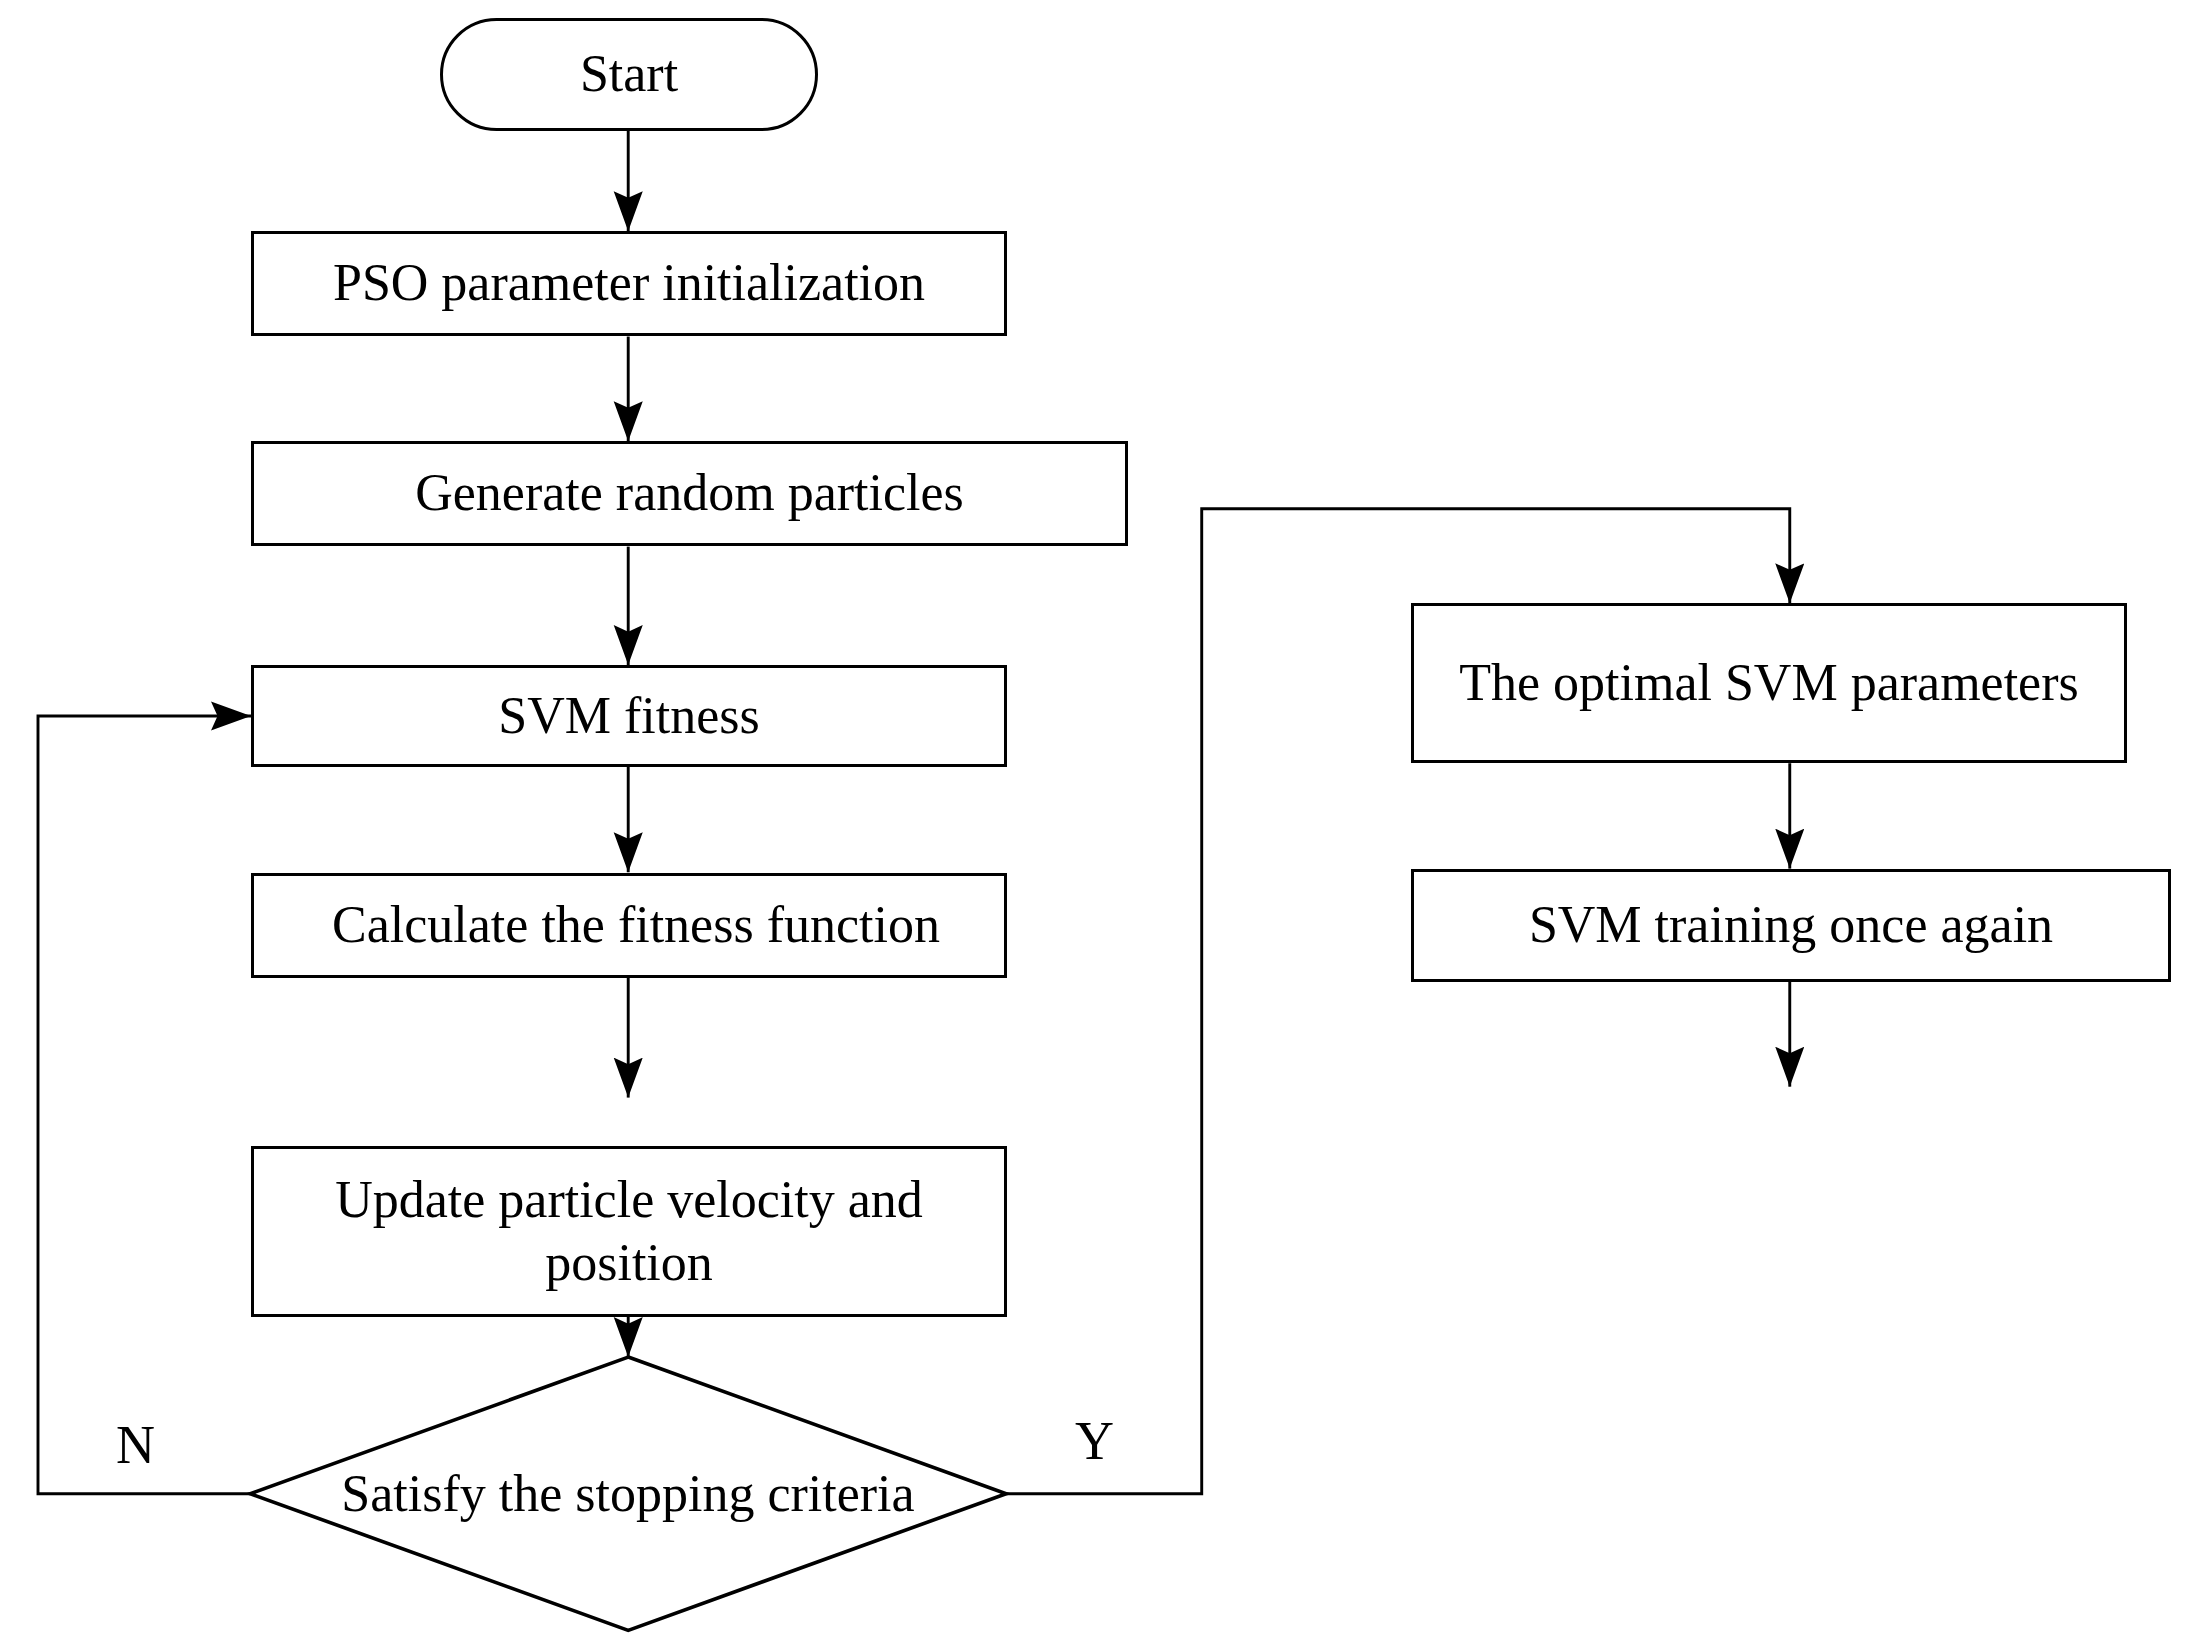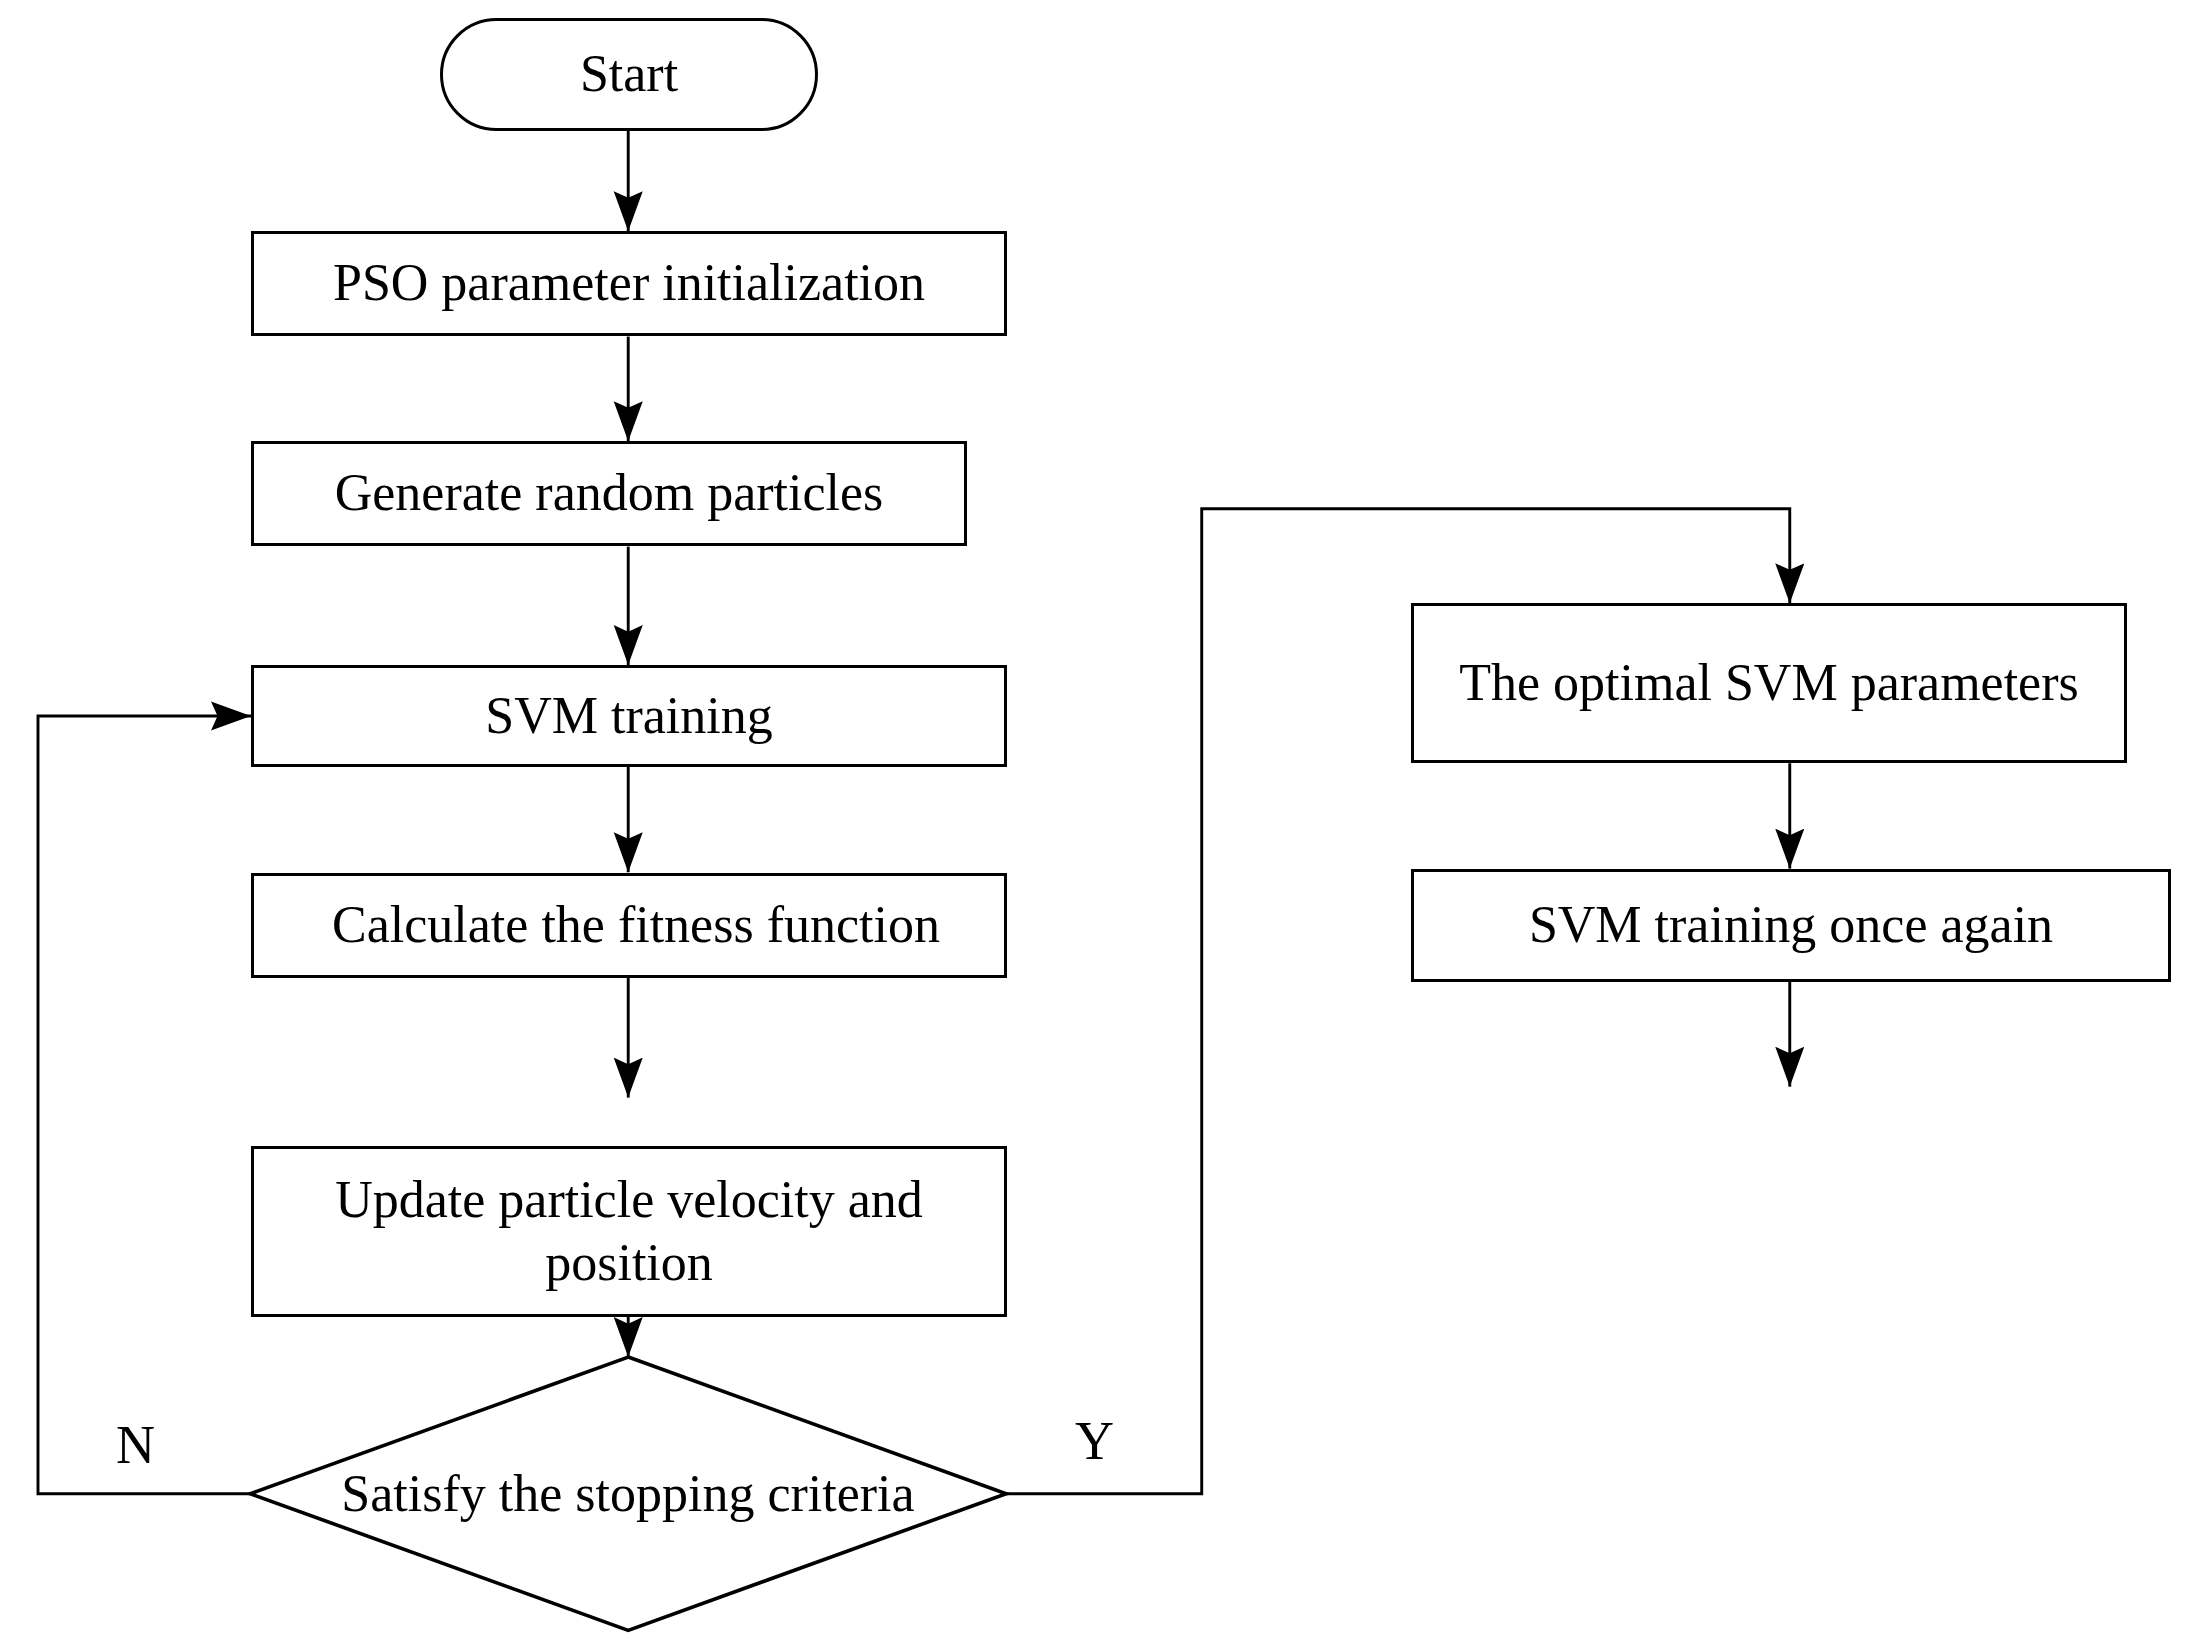--- a/index.html
+++ b/index.html
@@ -53,21 +53,21 @@
   }
   .branch-label {
     position: absolute;
     font-size: 54px;
     line-height: 1;
     background: transparent;
   }
   
   #node-start            { left: 440px;  top: 18px;   width: 378px;  height: 113px; }
   #node-pso-init         { left: 251px;  top: 231px;  width: 756px; height: 105px; }
-  #node-generate         { left: 251px;  top: 441px;  width: 716px; height: 105px; }
+  #node-generate         { left: 251px;  top: 441px;  width: 877px; height: 105px; }
   #node-svm-training     { left: 251px;  top: 665px;  width: 756px; height: 102px; }
   #node-calc-fitness     { left: 251px;  top: 873px; width: 756px; height: 105px; padding-left: 36px; }
   #node-update-particles { left: 251px;  top: 1098px; width: 756px; height: 171px; margin-top: 48px; }
   #decision-label        { left: 301px;  top: 1396px; width: 654px;  height: 196px; }
   #node-optimal-params   { left: 1411px; top: 603px;  width: 716px; height: 160px; }
   #node-svm-again        { left: 1411px; top: 869px; width: 760px; height: 113px; }
   #node-pso-svm-model    { left: 1498px; top: 1087px; width: 593px;  height: 109px; }
   #branch-label-no       { left: 116px;  top: 1418px; }
   #branch-label-yes      { left: 1075px; top: 1414px; }
 </style>
@@ -99,21 +99,21 @@
     <line x1="2462" y1="1050" x2="2462" y2="1195" stroke="#000000" stroke-width="4" marker-end="url(#arrow)"></line>
     <line x1="2462" y1="1350" x2="2462" y2="1495" stroke="#000000" stroke-width="4" marker-end="url(#arrow)"></line>
   </svg>
 
   <div class="node terminator" id="node-start">Start</div>
 
   <div class="node" id="node-pso-init">PSO parameter initialization</div>
 
   <div class="node" id="node-generate">Generate random particles</div>
 
-  <div class="node" id="node-svm-training">SVM training</div>
+  <div class="node" id="node-svm-training">SVM fitness</div>
 
   <div class="node" id="node-calc-fitness">Calculate the fitness function</div>
 
   <div class="node" id="node-update-particles">Update particle velocity and position</div>
 
   <div class="decision-label" id="decision-label">Satisfy the stopping criteria</div>
 
   <div class="node" id="node-optimal-params">The optimal SVM parameters</div>
 
   <div class="node" id="node-svm-again">SVM training once again</div>

